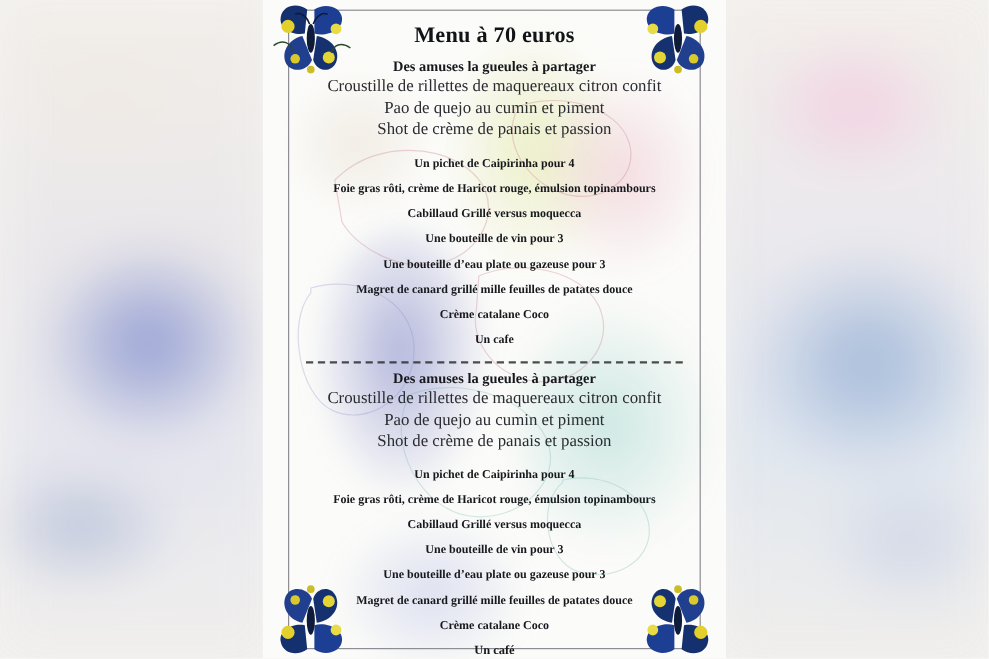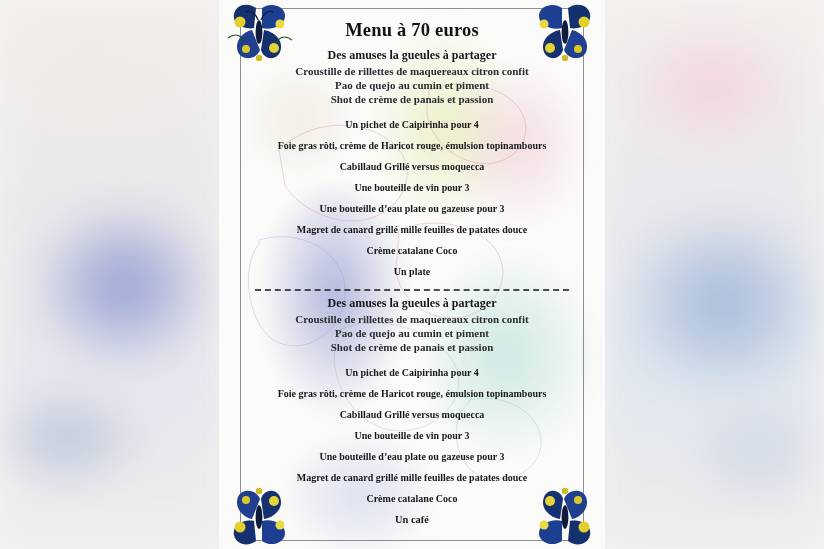--- a/index.html
+++ b/index.html
@@ -119,24 +119,24 @@
     letter-spacing: .2px;
     margin: 6px 0 7px 0;
     color: #111317;
   }
   .section-head {
     font-size: 12px;
     font-weight: bold;
     margin: 4px 0 1px 0;
   }
   .sub-line {
-    font-size: 11px;
+    font-size: 14px;
     line-height: 1.28;
     color: #2a2c31;
-    font-weight: bold;
+    font-weight: normal;
   }
   .course {
     font-size: 10px;
     font-weight: bold;
     margin: 9px 0 0 0;
     line-height: 1.2;
   }
   .course.small { font-size: 10.4px; }
   .spacer-sm { height: 4px; }
 
@@ -263,21 +263,21 @@
         <div class="sub-line">Shot de crème de panais et passion</div>
 
         <div class="spacer-sm"></div>
         <div class="course">Un pichet de Caipirinha pour 4</div>
         <div class="course">Foie gras rôti, crème de Haricot rouge, émulsion topinambours</div>
         <div class="course">Cabillaud Grillé versus moquecca</div>
         <div class="course">Une bouteille de vin pour 3</div>
         <div class="course">Une bouteille d’eau plate ou gazeuse pour 3</div>
         <div class="course">Magret de canard grillé mille feuilles de patates douce</div>
         <div class="course">Crème catalane Coco</div>
-        <div class="course">Un plate</div>
+        <div class="course">Un cafe</div>
       </div>
 
       <div class="divider"></div>
 
       <div id="menu2">
 
         <div class="section-head">Des amuses la gueules à partager</div>
         <div class="sub-line">Croustille de rillettes de maquereaux citron confit</div>
         <div class="sub-line">Pao de quejo au cumin et piment</div>
         <div class="sub-line">Shot de crème de panais et passion</div>

